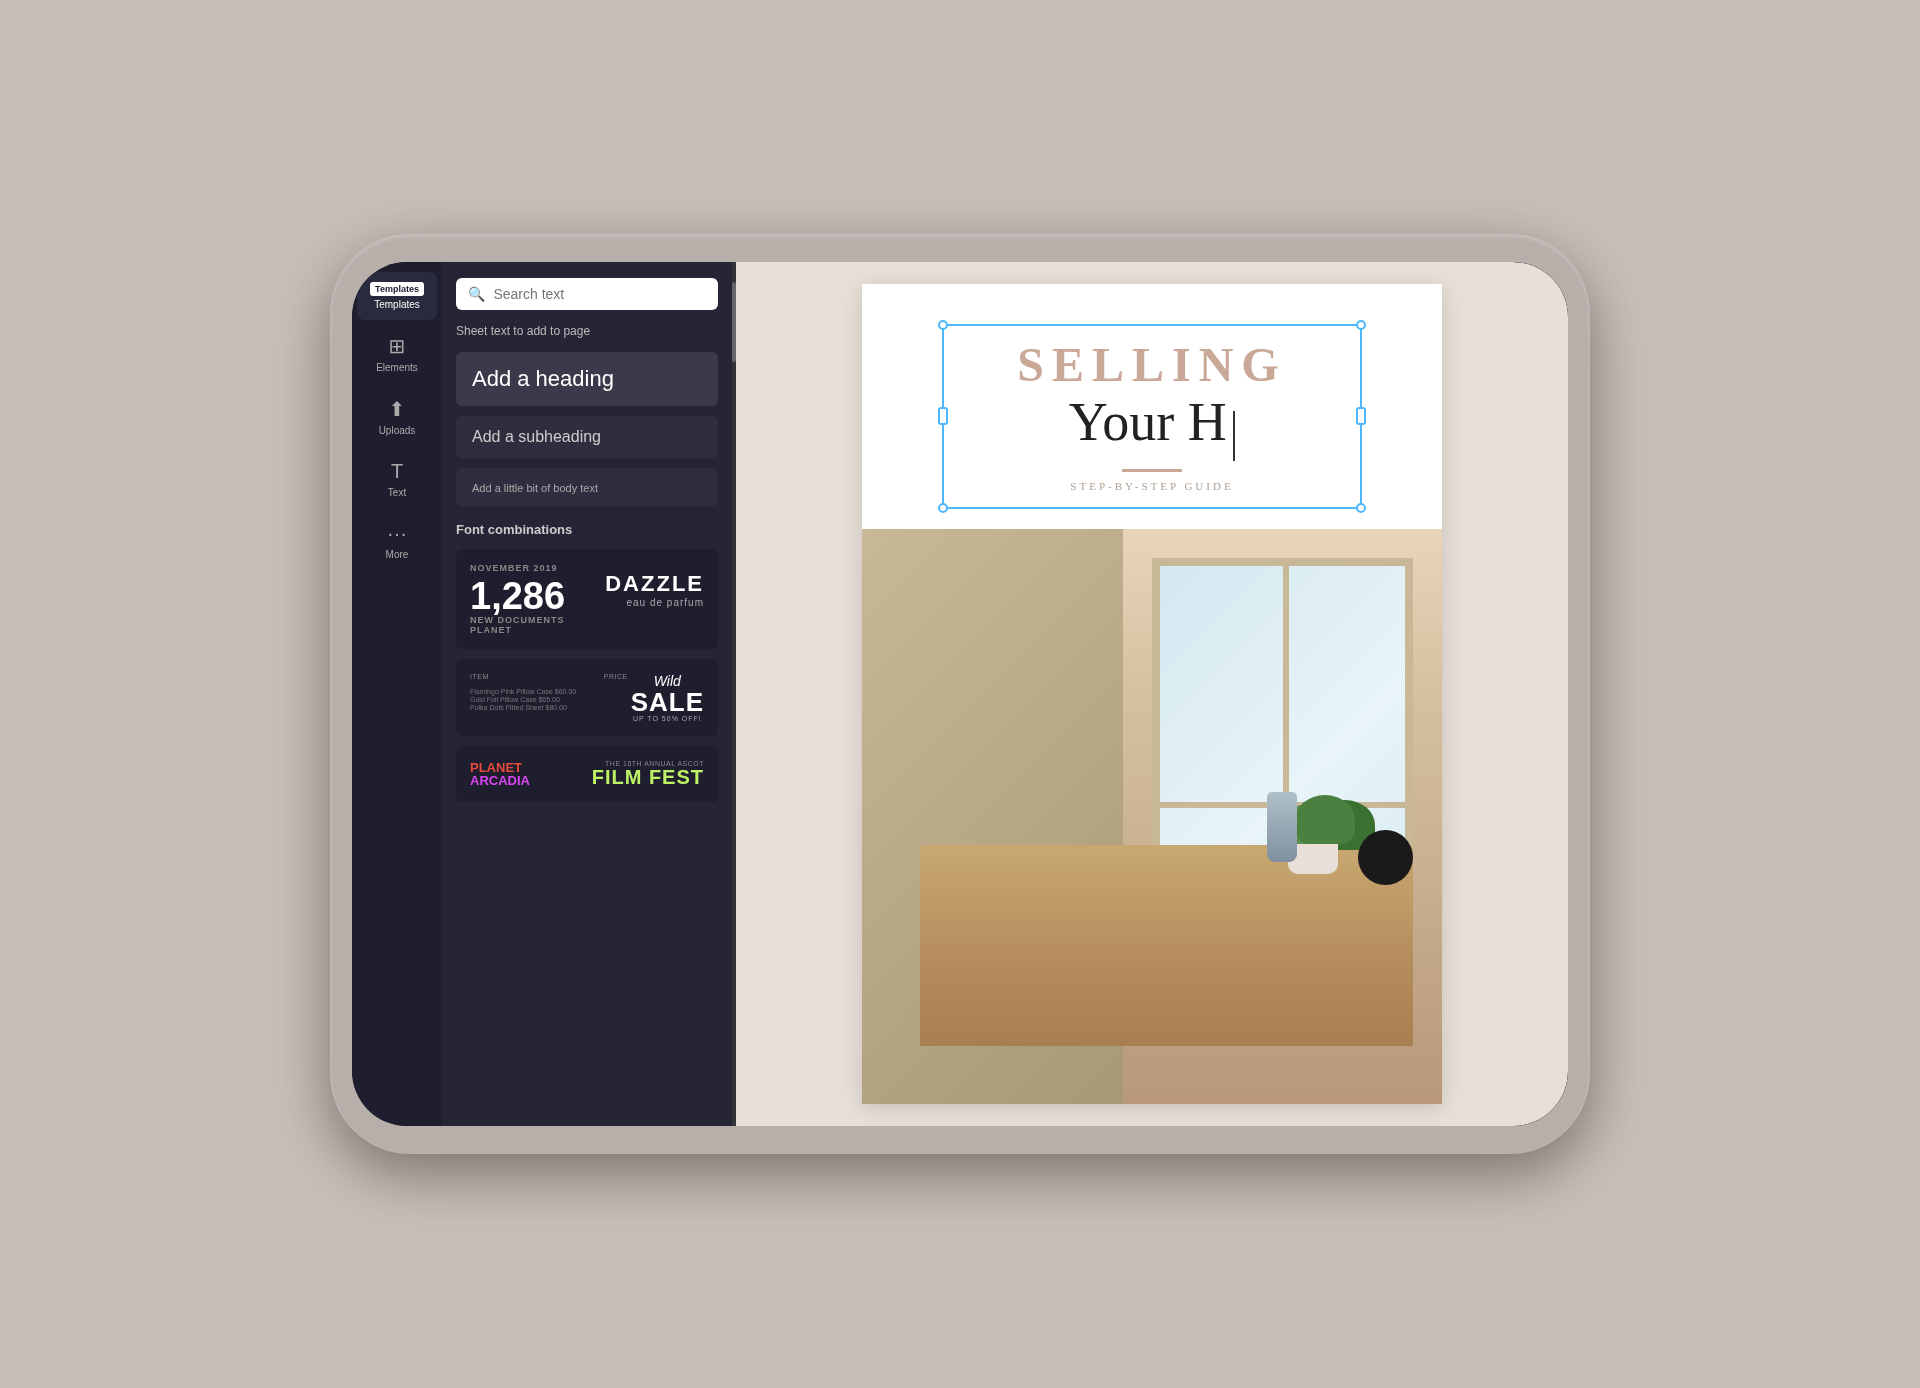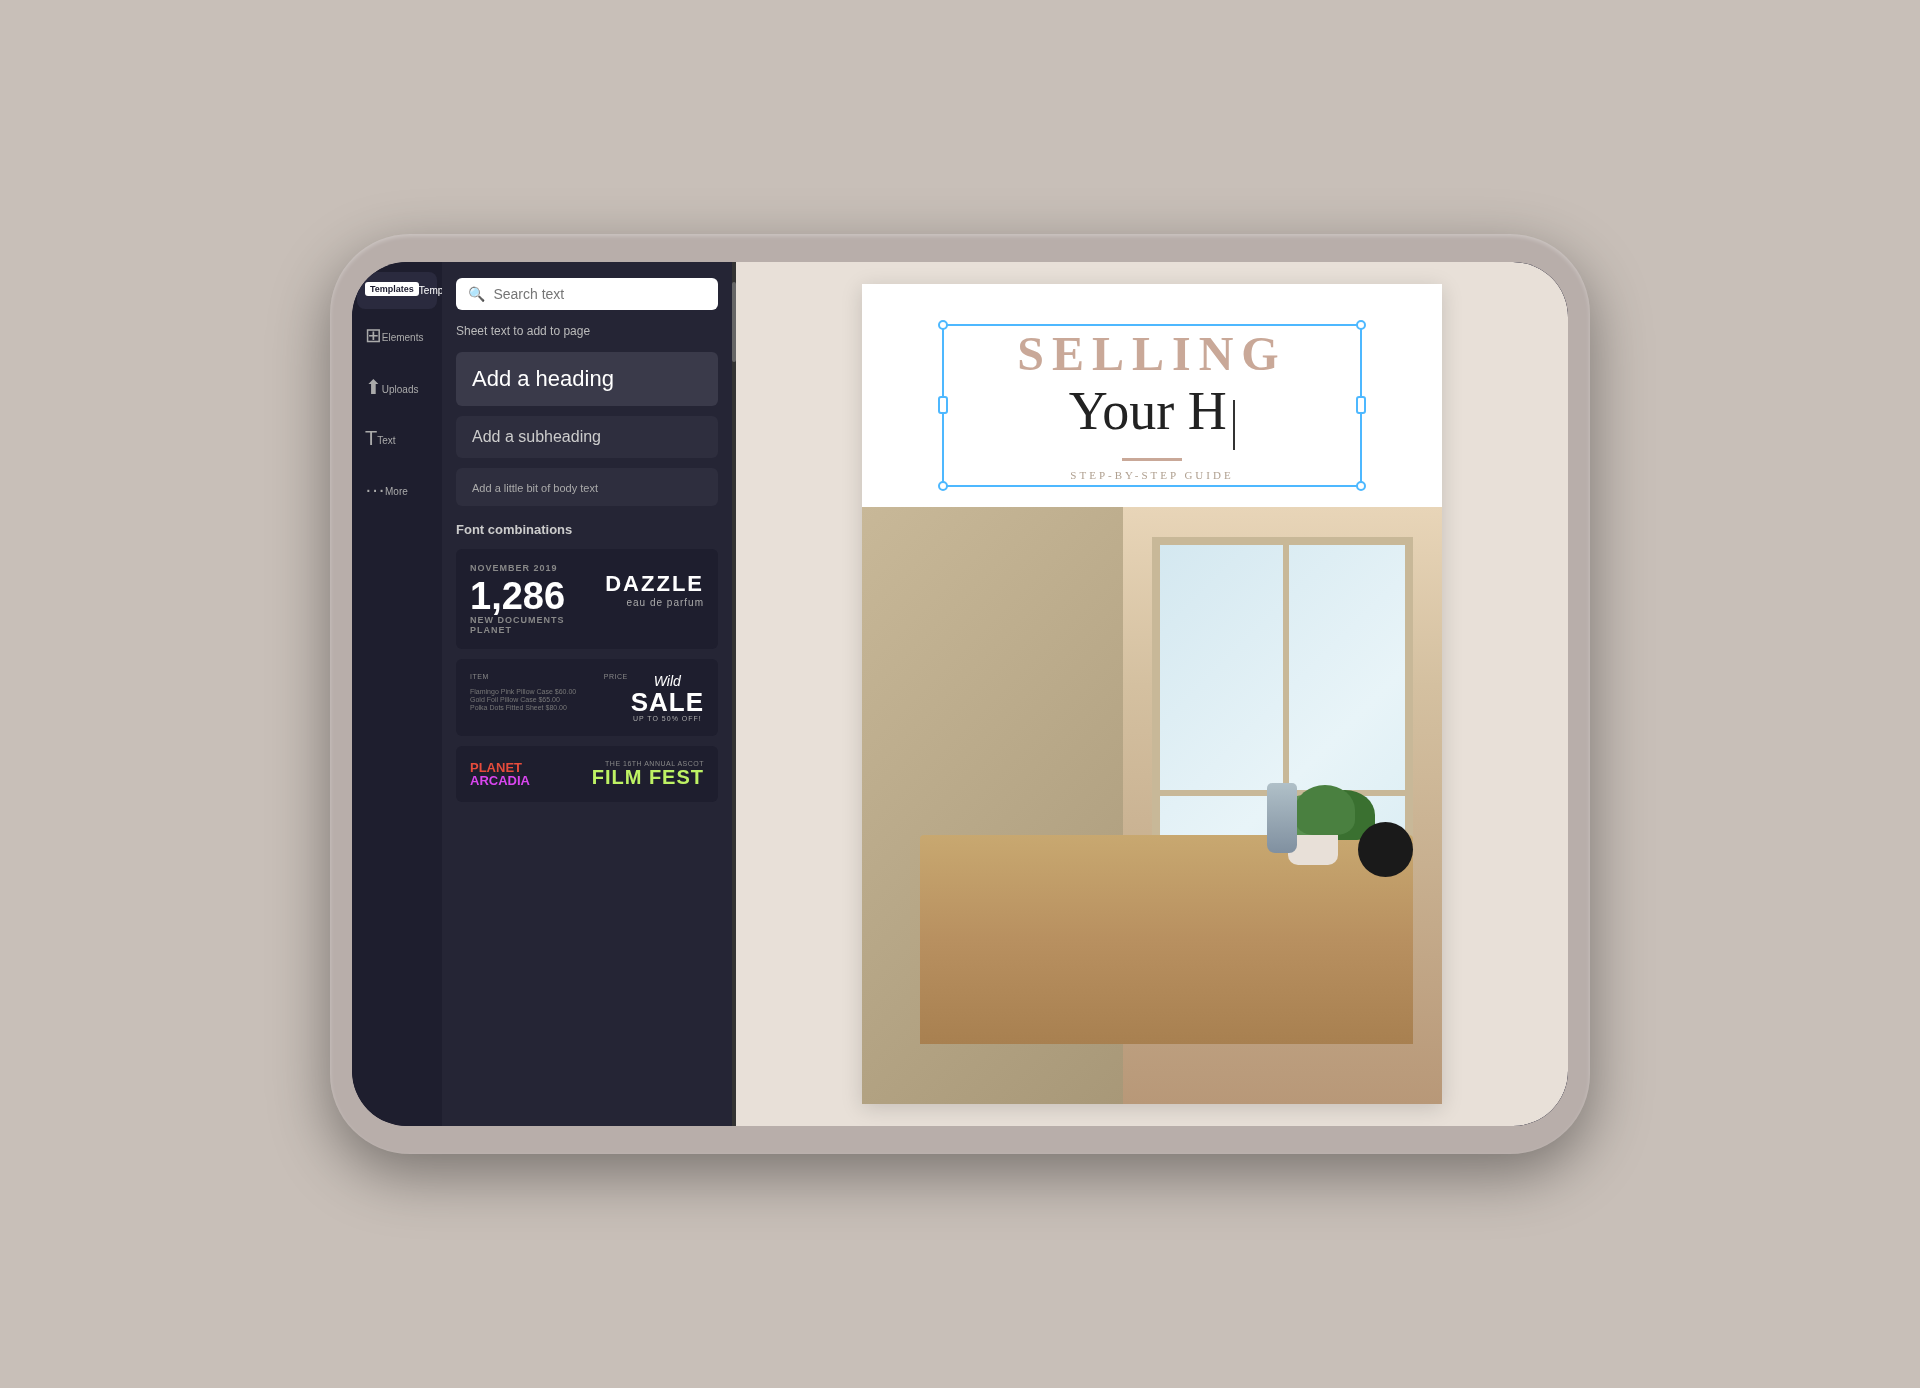--- a/index.html
+++ b/index.html
@@ -39,21 +39,21 @@
       display: flex;
       flex-direction: column;
       align-items: center;
       padding-top: 10px;
       gap: 4px;
       border-radius: 55px 0 0 55px;
     }
 
     .sidebar-icon-item {
       display: flex;
-      flex-direction: row;
+      flex-direction: column;
       align-items: center;
       padding: 10px 8px;
       cursor: pointer;
       border-radius: 8px;
       width: 80px;
     }
 
     .sidebar-icon-item.active {
       background: #2a2a3e;
     }
@@ -339,21 +339,21 @@
       display: flex;
       flex-direction: column;
       align-items: center;
       position: relative;
     }
 
     
     .selection-box {
       position: relative;
       border: 2px solid #4db8ff;
-      padding: 4px 30px;
+      padding: 15px 30px;
       width: 420px;
       text-align: center;
     }
 
     
     .handle {
       position: absolute;
       width: 10px;
       height: 10px;
       background: #fff;

